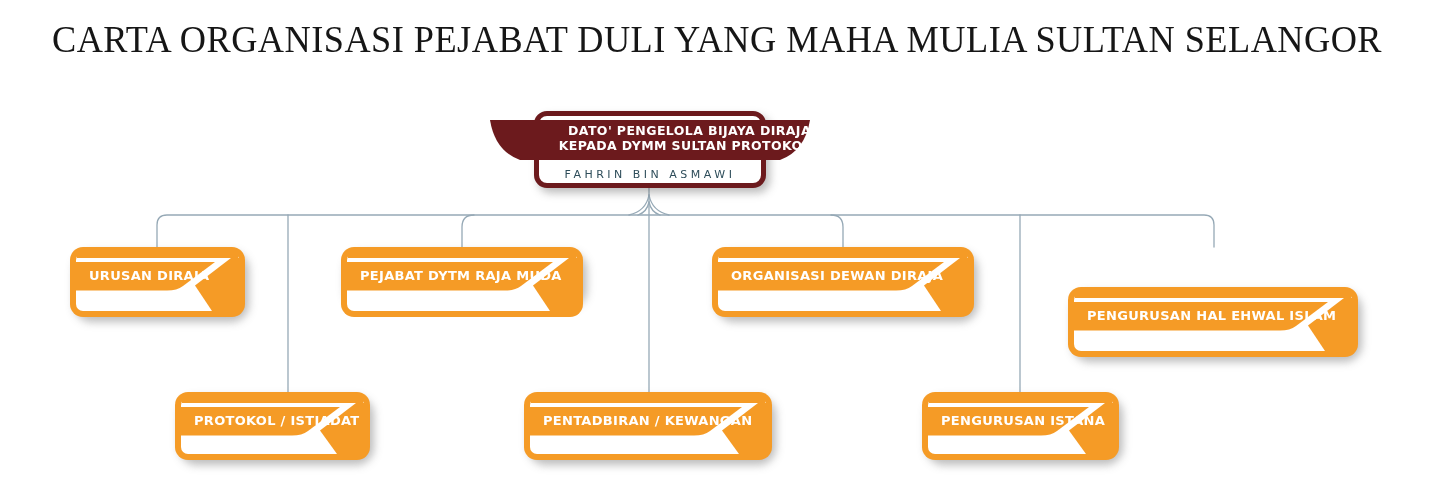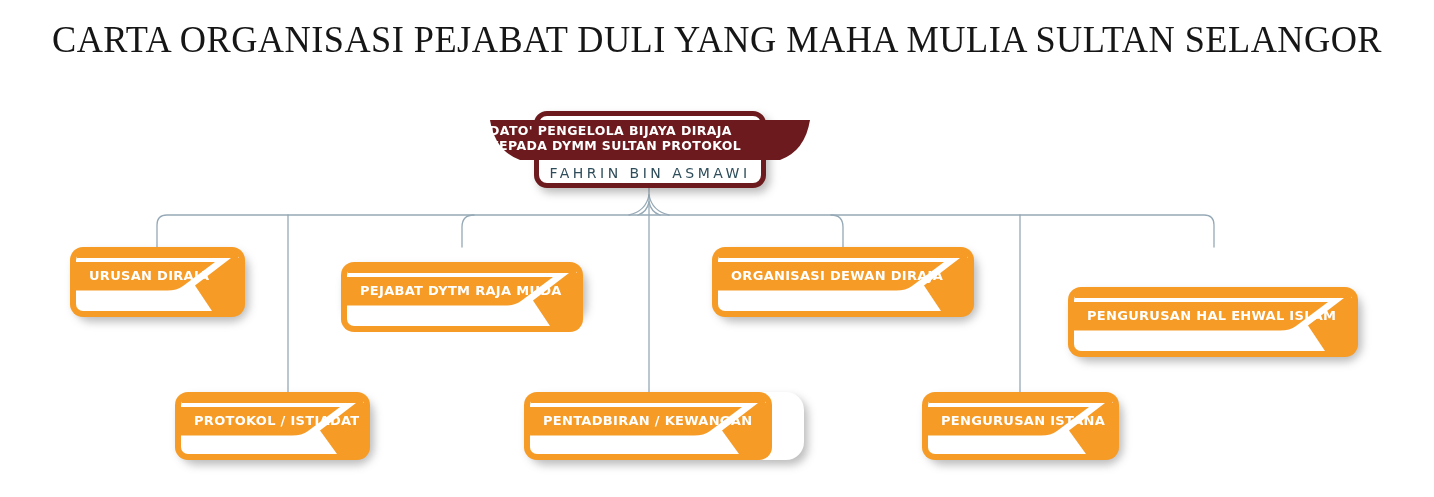--- a/index.html
+++ b/index.html
@@ -28,27 +28,27 @@
   
   .node{position:absolute;}
   .node-rect{
     position:absolute;left:45px;right:45px;top:3px;bottom:2px;
     background:#fff;border:5px solid var(--maroon);border-radius:13px;
     box-shadow:4px 5px 8px rgba(90,90,90,.40);
   }
   .banner{position:absolute;left:0;top:11px;}
   .banner-text{
     position:absolute;left:0;right:0;top:15px;
-    text-align:left;color:#fff;font-weight:bold;font-size:12.5px;
+    text-align:right;color:#fff;font-weight:bold;font-size:12.5px;
     line-height:15px;letter-spacing:0.4px;
   }
   .node-name{
     position:absolute;left:45px;right:45px;bottom:9px;
     text-align:center;color:var(--name);
-    font-size:14px;font-weight:500;letter-spacing:3.5px;
+    font-size:11px;font-weight:500;letter-spacing:3.5px;
   }
 
   
   .orgbox{
     position:absolute;border-radius:18px;
     box-shadow:4px 5px 8px rgba(90,90,90,.40);
   }
   .orgbox svg{position:absolute;left:0;top:0;}
   .orgbox .label{
     position:absolute;left:19px;top:21px;
@@ -92,21 +92,21 @@
       <svg width="175" height="70">
         <rect x="0" y="0" width="175" height="70" rx="13" fill="var(--orange)"></rect>
         <rect x="6" y="6" width="163" height="58" rx="7" fill="#ffffff"></rect>
         <path d="M 7 6 H 168 V 11 H 7 Z" fill="var(--orange)"></path>
         <path d="M 6 15 H 145 L 113 39 Q 107 43.5 97 43.5 L 6 43.5 Z" fill="var(--orange)"></path>
         <path d="M 161 11 L 125 38.5 L 142 64 L 169 64 L 169 11 Z" fill="var(--orange)"></path>
       </svg>
     <span class="label">URUSAN DIRAJA</span>
   </div>
 
-  <div class="orgbox" style="left:341px;top:247px;width:242px;height:56px;margin-top:15px;">
+  <div class="orgbox" style="left:341px;top:247px;width:242px;height:56px;">
       <svg width="242" height="70">
         <rect x="0" y="0" width="242" height="70" rx="13" fill="var(--orange)"></rect>
         <rect x="6" y="6" width="230" height="58" rx="7" fill="#ffffff"></rect>
         <path d="M 7 6 H 235 V 11 H 7 Z" fill="var(--orange)"></path>
         <path d="M 6 15 H 212 L 180 39 Q 174 43.5 164 43.5 L 6 43.5 Z" fill="var(--orange)"></path>
         <path d="M 228 11 L 192 38.5 L 209 64 L 236 64 L 236 11 Z" fill="var(--orange)"></path>
       </svg>
     <span class="label">PEJABAT DYTM RAJA MUDA</span>
   </div>
 
@@ -136,21 +136,21 @@
       <svg width="195" height="68">
         <rect x="0" y="0" width="195" height="68" rx="13" fill="var(--orange)"></rect>
         <rect x="6" y="6" width="183" height="56" rx="7" fill="#ffffff"></rect>
         <path d="M 7 6 H 188 V 11 H 7 Z" fill="var(--orange)"></path>
         <path d="M 6 15 H 165 L 133 39 Q 127 43.5 117 43.5 L 6 43.5 Z" fill="var(--orange)"></path>
         <path d="M 181 11 L 145 38.5 L 162 62 L 189 62 L 189 11 Z" fill="var(--orange)"></path>
       </svg>
     <span class="label">PROTOKOL / ISTIADAT</span>
   </div>
 
-  <div class="orgbox" style="left:524px;top:392px;width:280px;height:68px;">
+  <div class="orgbox" style="left:524px;top:392px;width:248px;height:68px;">
       <svg width="248" height="68">
         <rect x="0" y="0" width="248" height="68" rx="13" fill="var(--orange)"></rect>
         <rect x="6" y="6" width="236" height="56" rx="7" fill="#ffffff"></rect>
         <path d="M 7 6 H 241 V 11 H 7 Z" fill="var(--orange)"></path>
         <path d="M 6 15 H 218 L 186 39 Q 180 43.5 170 43.5 L 6 43.5 Z" fill="var(--orange)"></path>
         <path d="M 234 11 L 198 38.5 L 215 62 L 242 62 L 242 11 Z" fill="var(--orange)"></path>
       </svg>
     <span class="label">PENTADBIRAN / KEWANGAN</span>
   </div>
 

